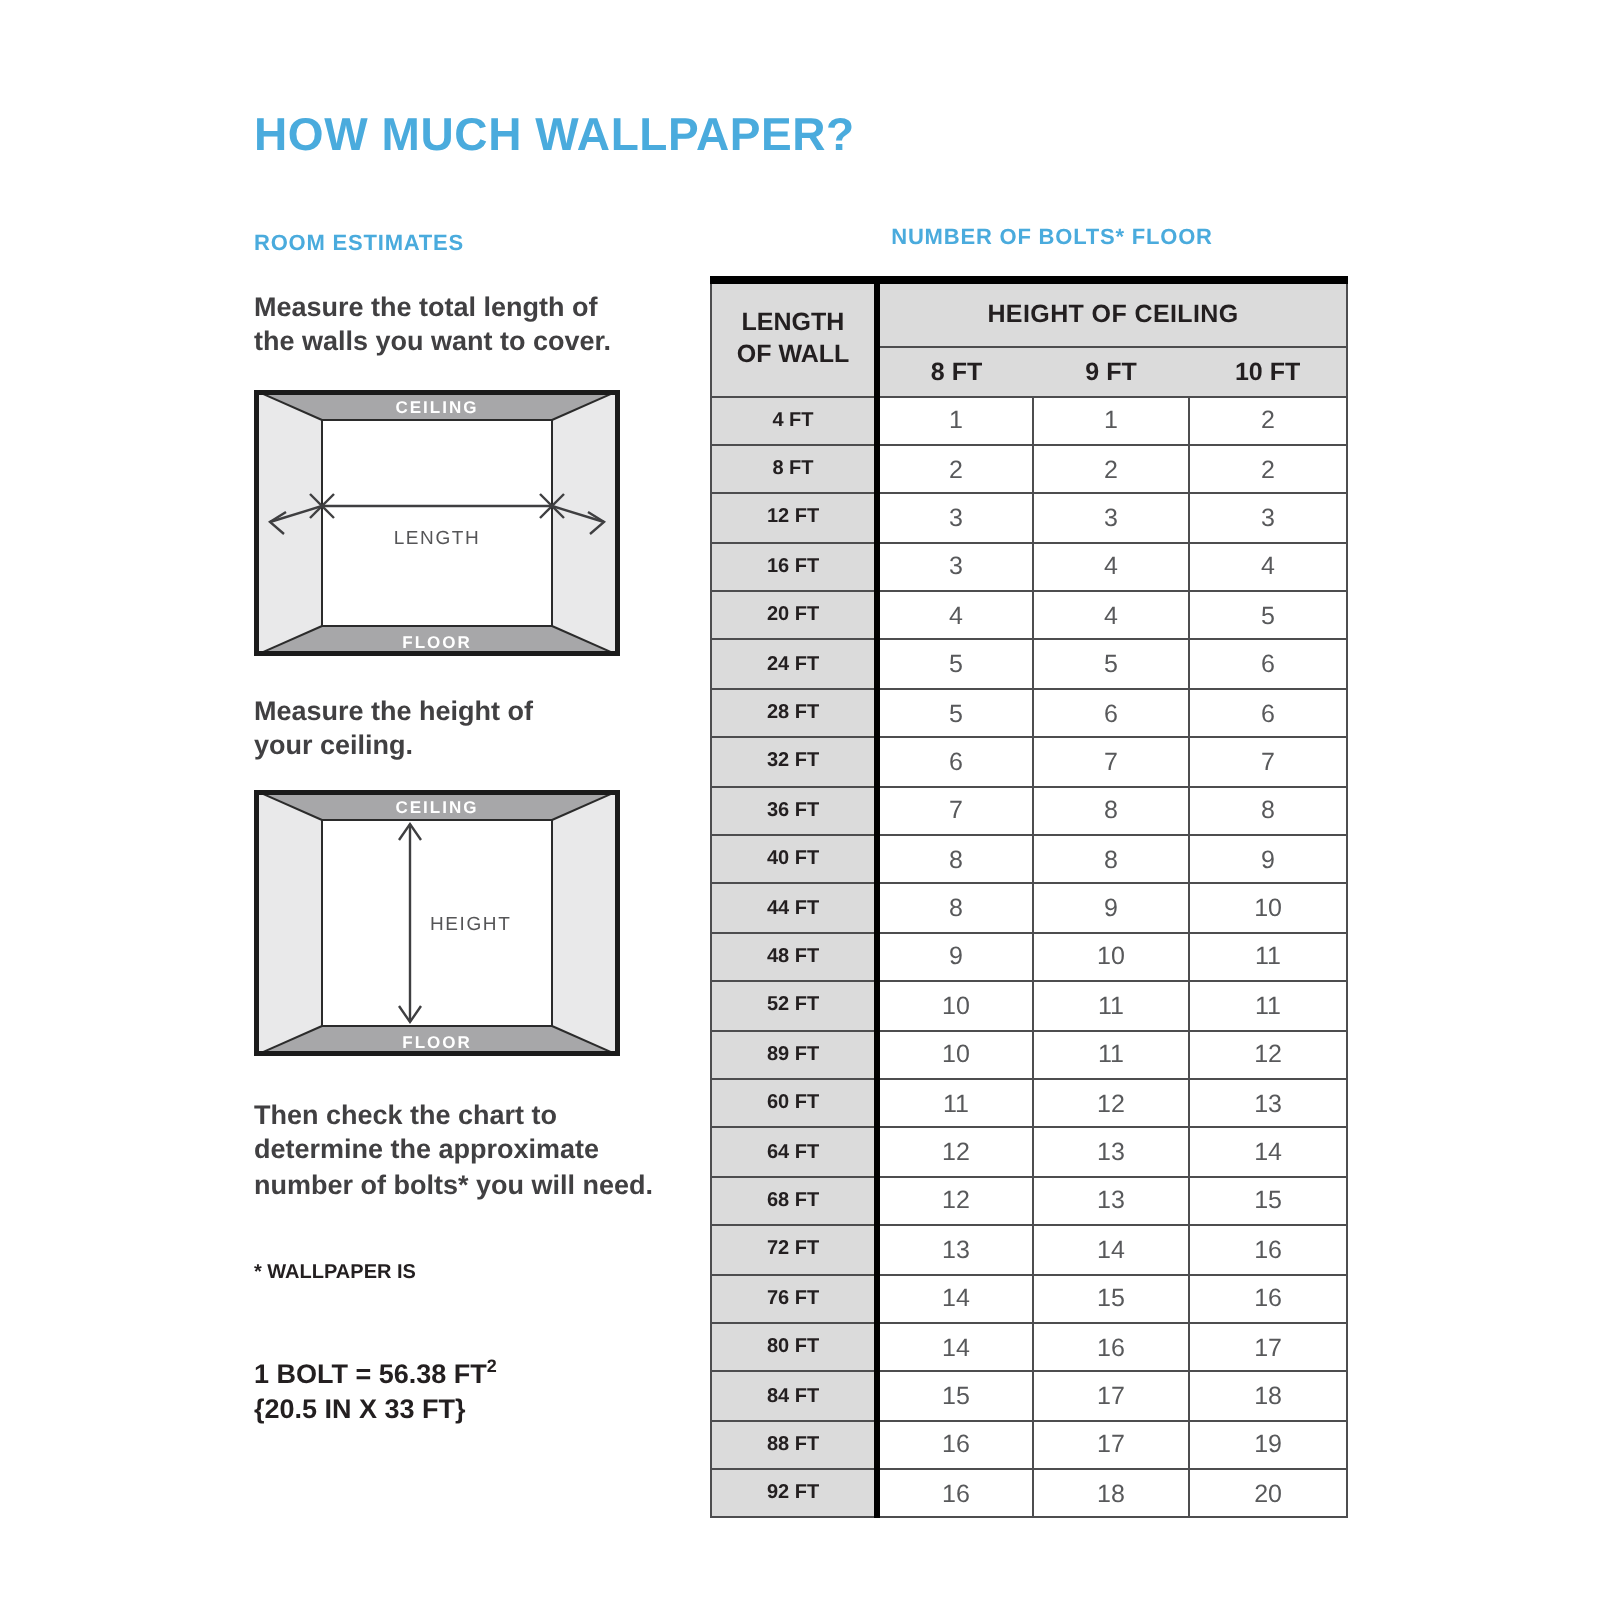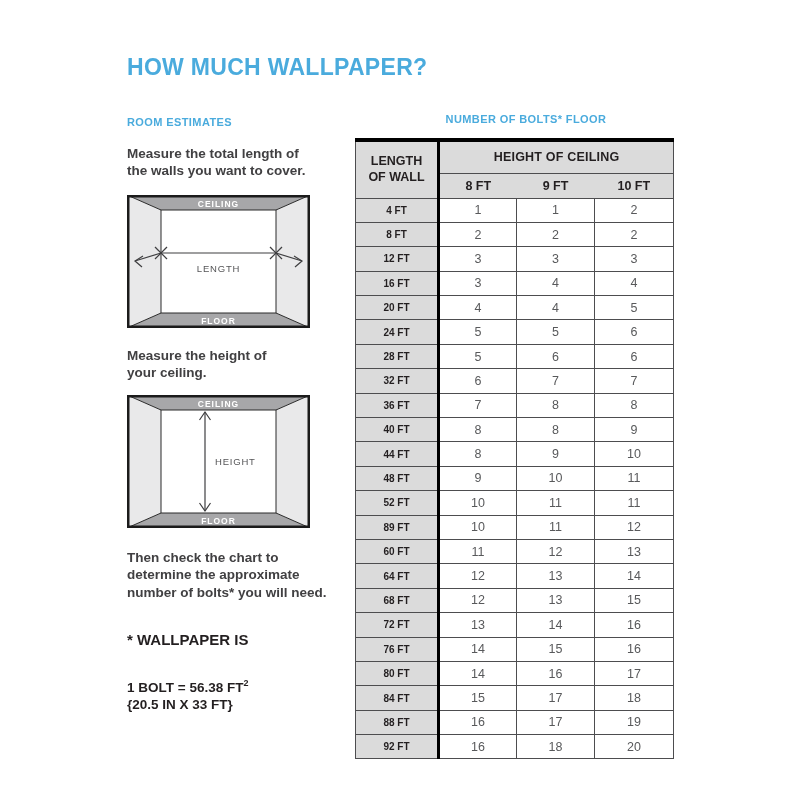--- a/index.html
+++ b/index.html
@@ -27,21 +27,21 @@
   .section-heading {
     font-size:11px; font-weight:bold; letter-spacing:.4px;
     color:var(--accent);
   }
   .body-text {
     font-size:13.5px; color:var(--body-text); line-height:1.28;
     white-space:pre-line;
     font-weight:bold;
   }
   .footnote {
-    font-size:15px; font-weight:bold; color:var(--ink); line-height:1.25;
+    font-size:10px; font-weight:bold; color:var(--ink); line-height:1.25;
   }
   .footnote .indent { padding-left:11px; }
   .bolt-info {
     font-size:13.5px; font-weight:bold; color:var(--ink); line-height:1.3;
   }
   .bolt-info sup { font-size:9px; vertical-align:super; }
 
   svg text { font-family:"Liberation Sans", sans-serif; }
 
   

